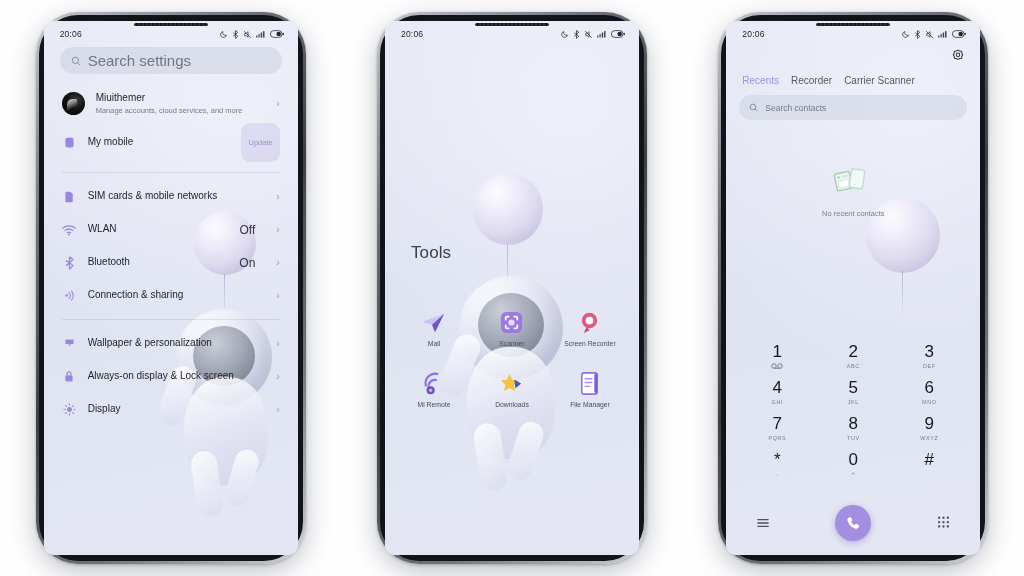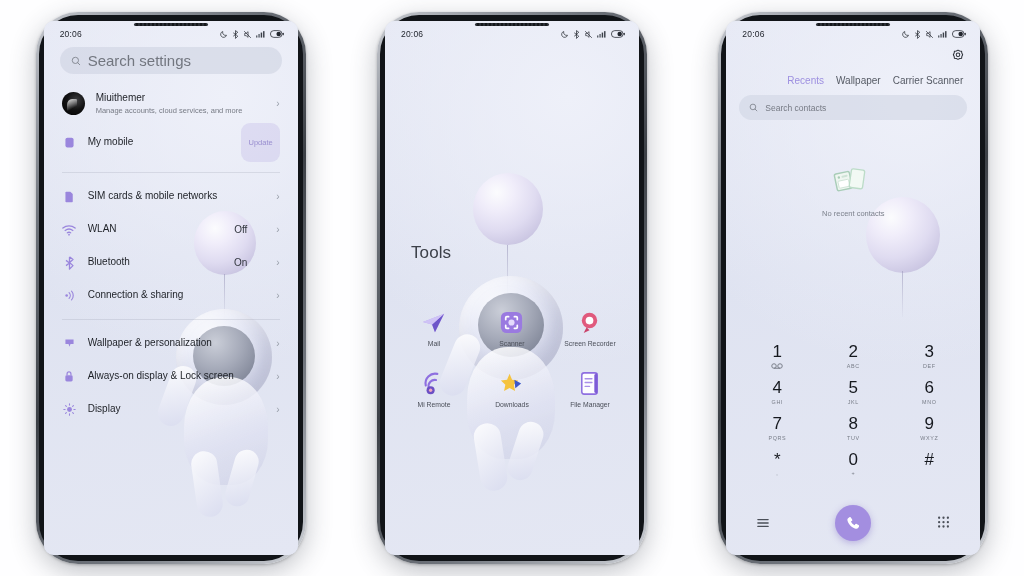--- a/index.html
+++ b/index.html
@@ -156,21 +156,21 @@
   .avatar::after {
     content:"";
     position:absolute; left:24%; top:30%;
     width: 44%; height: 52%;
     background: linear-gradient(150deg, rgba(255,255,255,.92), rgba(255,255,255,0) 72%);
     border-radius: 50% 10% 50% 10%;
   }
   .s-text { flex: 1 1 auto; min-width: 0; }
   .s-label { font-size: 10px; color: #1d2026; line-height: 1.25; }
   .s-sub { font-size: 7.5px; color: #777b85; margin-top: 1.5px; }
-  .s-value { font-size: 10px; color: #30343c; margin-right: 18px; }
+  .s-value { font-size: 12px; color: #30343c; margin-right: 10px; }
   .badge {
     font-size: 7.5px;
     color: #9a8fd0;
     background: rgba(186,176,228,.30);
     border-radius: 9px;
     padding: 15px 7px;
   }
   .chev { color: #9aa0ab; font-size: 10px; line-height: 1; }
   .divider { height: 1px; background: rgba(140,146,164,.22); margin: 7px 2px; }
 
@@ -203,21 +203,21 @@
 
   
   .dialer { position: relative; z-index: 6; height: calc(100% - 26px); padding: 0 13px; }
   .gear-wrap { display: flex; justify-content: flex-end; padding: 2px 2px 0 0; }
   .tabs {
     display: flex; gap: 12px;
     font-size: 10px;
     color: #555a64;
     padding: 8px 2px 0 3px;
   }
-  .tab.active { color: #9d8fe0; margin-left: 45px; }
+  .tab.active { color: #9d8fe0; }
   .search-contacts {
     height: 25px;
     border-radius: 13px;
     background: rgba(206,211,226,.55);
     display: flex; align-items: center; gap: 7px;
     padding: 0 10px;
     font-size: 8.5px;
     color: #767a84;
     margin-top: 9px;
   }
@@ -609,21 +609,21 @@
             <span>
               <svg width="14" height="14" viewBox="0 0 18 18">
                   <path d="M9 1.4l2.2 1.1 2.4.3.3 2.4 1.1 2.2-1.1 2.2-.3 2.4-2.4.3L9 13.4 6.8 12.3l-2.4-.3-.3-2.4L3 7.4l1.1-2.2.3-2.4 2.4-.3z" fill="none" stroke="#2a2e36" stroke-width="1.3" stroke-linejoin="round"></path>
                   <circle cx="9" cy="7.4" r="2.3" fill="none" stroke="#2a2e36" stroke-width="1.3"></circle>
                 </svg>
             </span>
           </div>
 
           <div class="tabs">
             <span class="tab active">Recents</span>
-            <span class="tab">Wallpaper</span>
+            <span class="tab">Recorder</span>
             <span class="tab">Carrier Scanner</span>
           </div>
 
           <div class="search-contacts">
             <svg width="9" height="9" viewBox="0 0 16 16">
                 <circle cx="7" cy="7" r="5" fill="none" stroke="#7e828c" stroke-width="1.5"></circle>
                 <path d="M10.8 10.8L14 14" stroke="#7e828c" stroke-width="1.5" stroke-linecap="round"></path>
               </svg>
             <span>Search contacts</span>
           </div>

